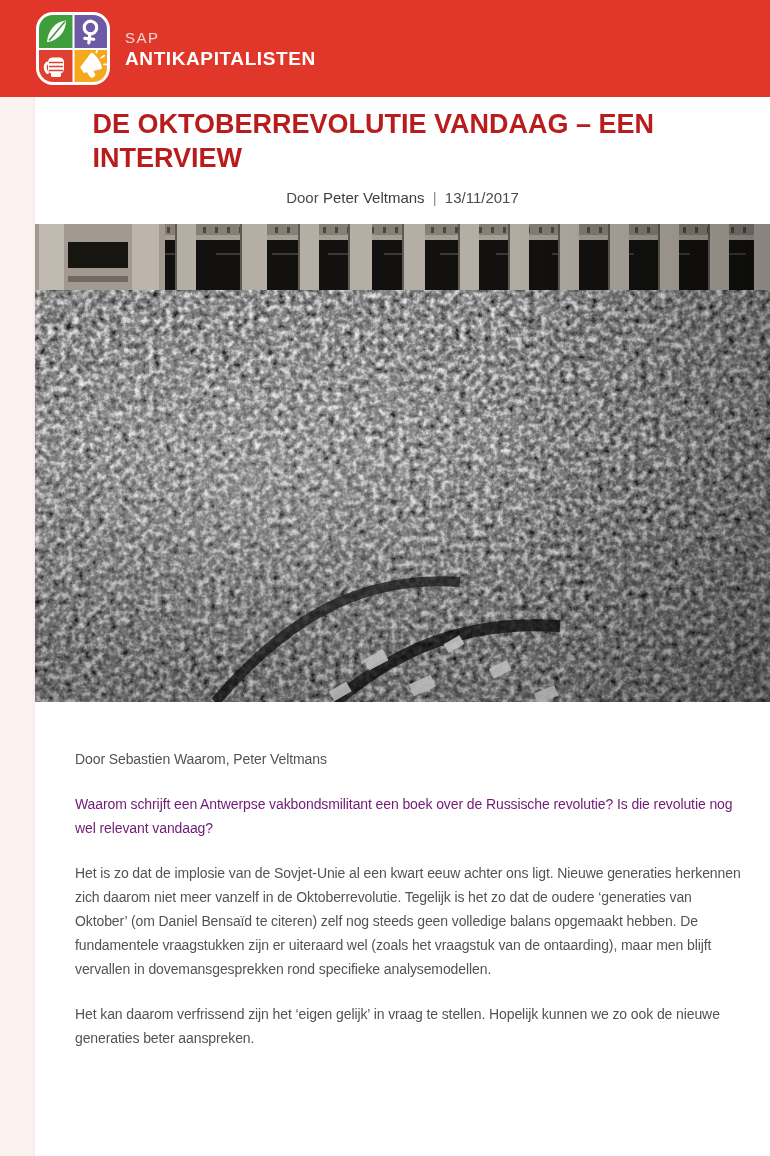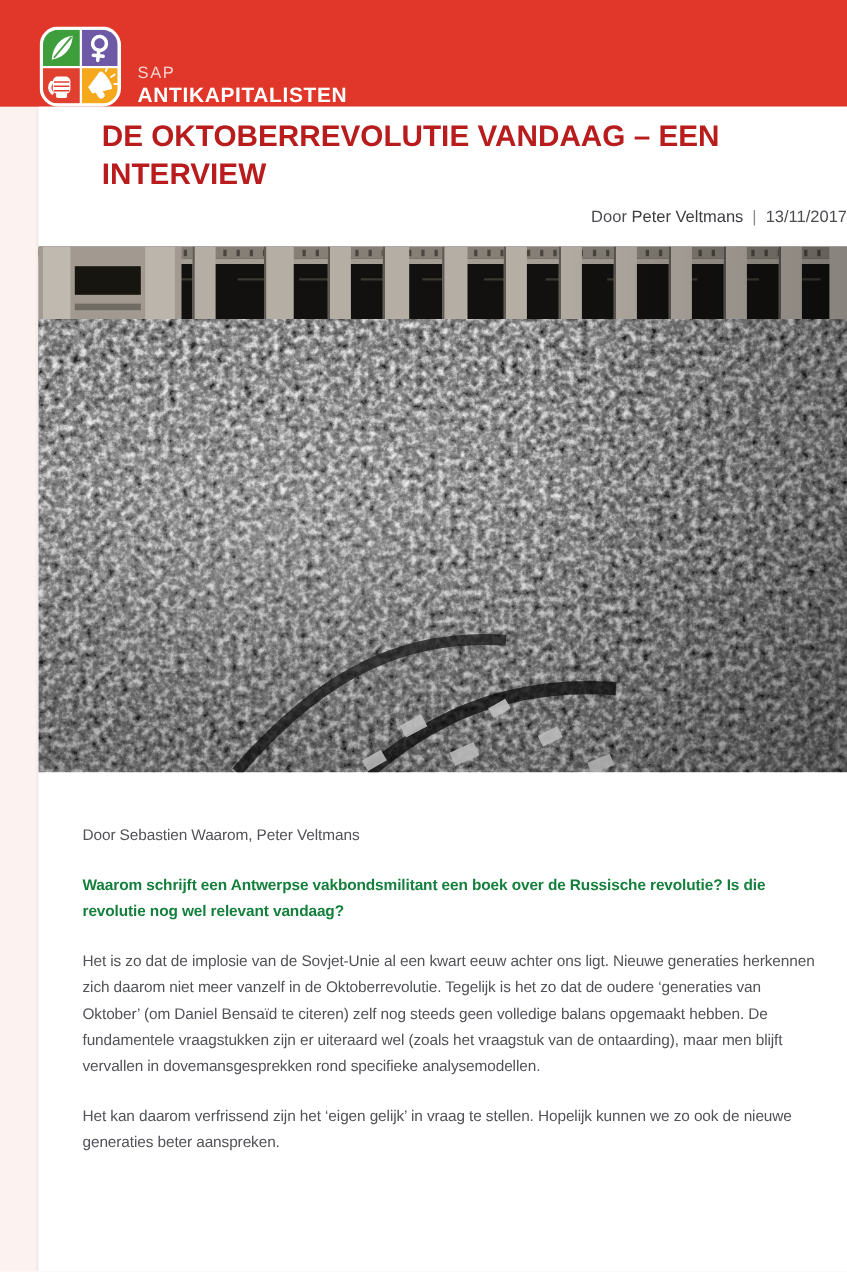--- a/index.html
+++ b/index.html
@@ -5,21 +5,21 @@
   html,body{margin:0;padding:0;}
   body{
     width:770px;height:1156px;overflow:hidden;
     background:#fcf3f1;
     font-family:"Liberation Sans",sans-serif;
     -webkit-font-smoothing:antialiased;
   }
   
   .site-header{
     height:97px;background:#e0372a;
-    display:flex;align-items:flex-end;
+    display:flex;align-items:center;
     padding-left:36px;box-sizing:border-box;
   }
   .logo{width:74px;height:73px;display:block;flex:0 0 auto;}
   .brand{margin-left:15px;line-height:1;}
   .brand-top{
     font-size:15px;letter-spacing:1.5px;color:rgba(255,255,255,0.78);
     margin-bottom:4px;
   }
   .brand-bottom{
     font-size:19px;font-weight:bold;letter-spacing:0.6px;color:#ffffff;
@@ -29,36 +29,36 @@
     margin-left:35px;width:735px;min-height:1059px;
     background:#ffffff;box-sizing:border-box;
     box-shadow:-1px 0 3px rgba(0,0,0,0.05);
   }
   .article-title{
     margin:0 auto;padding-top:10px;max-width:620px;
     font-size:27px;line-height:34px;font-weight:bold;
     color:#b91c1c;
   }
   .byline{
-    margin-top:14px;text-align:right;
+    margin-top:14px;text-align:center;
     font-size:15px;color:#4b4c50;
   }
   .byline a{color:#3c3d41;text-decoration:none;}
   .byline .sep{color:#8b8b8b;margin:0 4px;}
   .hero{margin:18px 0 0 0;height:478px;width:735px;display:block;}
   .hero svg{display:block;width:735px;height:478px;}
   
   .body-text{padding:45px 25px 30px 40px;}
   .body-text p{
     margin:0 0 21px 0;max-width:670px;
     font-size:14px;line-height:24px;letter-spacing:-0.1px;
     color:#525358;
   }
   .body-text p.question{
-    font-weight:bold;color:#15803d;
+    font-weight:normal;color:#701a75;
   }
 </style>
 </head>
 <body>
 
 <div class="page">
 
   <header class="site-header">
     <a class="logo">
       <svg viewBox="0 0 74 73">

